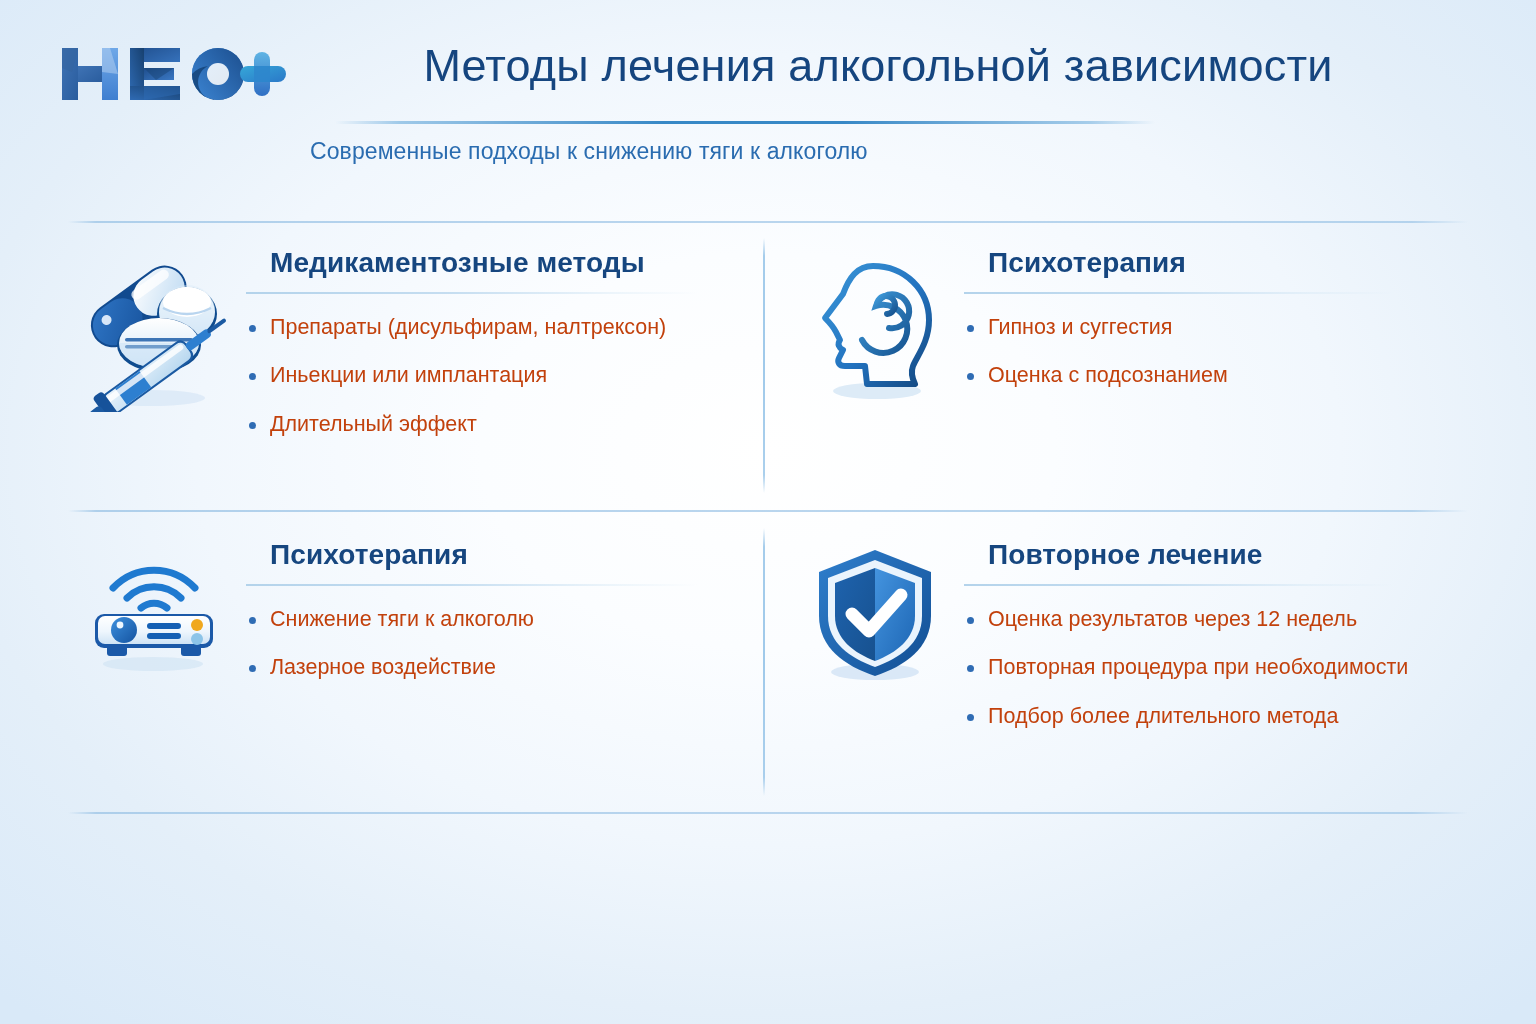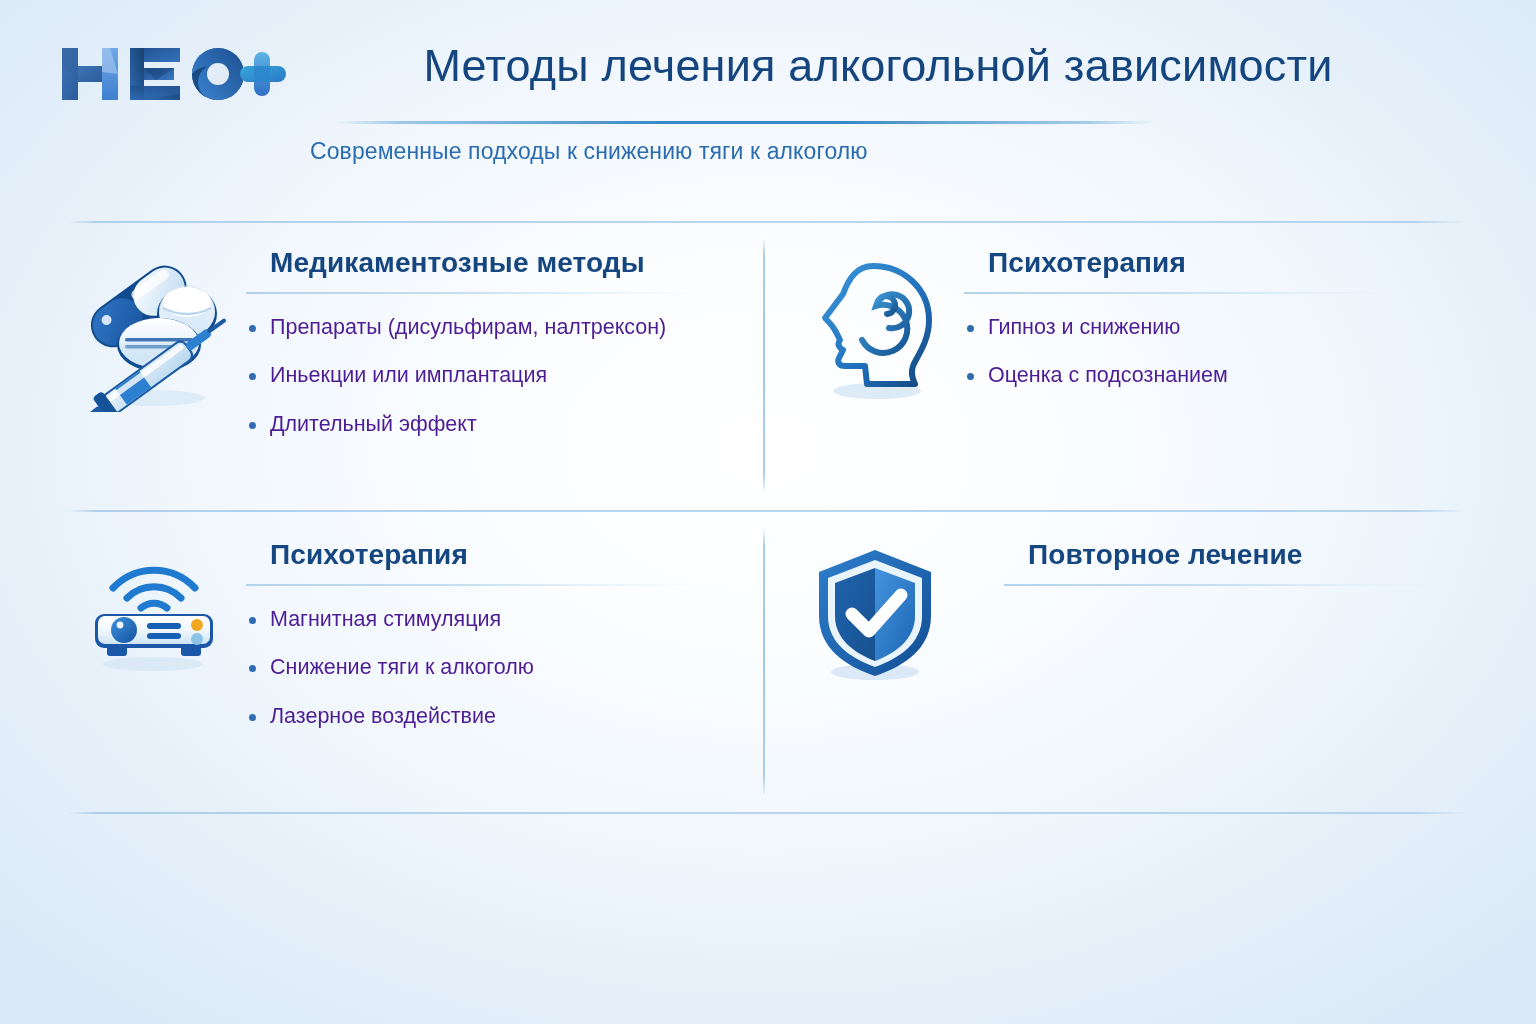--- a/index.html
+++ b/index.html
@@ -116,21 +116,21 @@
   .divider-v.row2 { top: 528px; height: 268px; }
 
   .cell {
     position: absolute;
     display: flex;
     align-items: flex-start;
   }
   .cell.c1 { left: 72px;  top: 248px; width: 672px; }
   .cell.c2 { left: 800px; top: 248px; width: 660px; }
   .cell.c3 { left: 72px;  top: 540px; width: 672px; }
-  .cell.c4 { left: 800px; top: 540px; width: 660px; gap: 40px; }
+  .cell.c4 { left: 800px; top: 540px; width: 660px; }
 
   .icon-wrap {
     flex: 0 0 auto;
     width: 160px;
     display: flex;
     justify-content: center;
     padding-top: 4px;
   }
   .c2 .icon-wrap, .c4 .icon-wrap { width: 150px; }
 
@@ -162,21 +162,21 @@
   }
   .c2 .heading-rule, .c4 .heading-rule { width: 430px; }
 
   ul.bullets { list-style: none; }
 
   ul.bullets li {
     position: relative;
     padding-left: 24px;
     font-size: 21.5px;
     line-height: 1.28;
-    color: #4c1d95;
+    color: #c2410c;
     margin-bottom: 21px;
     white-space: nowrap;
   }
   ul.bullets li:last-child { margin-bottom: 0; }
 
   ul.bullets li::before {
     content: "";
     position: absolute;
     left: 3px;
     top: 11px;
@@ -374,21 +374,21 @@
         <path d="M84 76
                  a17 17 0 1 0 -13 -22
                  a24 24 0 1 1 -14 34" fill="none" stroke="url(#spirG)" stroke-width="6" stroke-linecap="round"></path>
         <path d="M82 62 a9 9 0 1 0 -10 -9" fill="none" stroke="url(#spirG)" stroke-width="6" stroke-linecap="round"></path>
       </svg>
     </div>
     <div class="cell-body">
       <div class="cell-heading">Психотерапия</div>
       <div class="heading-rule"></div>
       <ul class="bullets">
-        <li>Гипноз и снижению</li>
+        <li>Гипноз и суггестия</li>
         <li>Оценка с подсознанием</li>
       </ul>
     </div>
   </div>
 
   <div class="cell c3">
     <div class="icon-wrap">
       <svg class="icon-svg" width="150" height="130" viewBox="0 0 150 130" aria-hidden="true">
         <defs>
           <linearGradient id="devG" x1="0" y1="0" x2="0" y2="1">
@@ -421,21 +421,20 @@
         <rect x="70" y="89" width="34" height="6" rx="3" fill="#1560b4"></rect>
 
         <circle cx="120" cy="81" r="6" fill="#f0a81e"></circle>
         <circle cx="120" cy="95" r="6" fill="#8cc4e8"></circle>
       </svg>
     </div>
     <div class="cell-body">
       <div class="cell-heading">Психотерапия</div>
       <div class="heading-rule"></div>
       <ul class="bullets">
-        <li>Магнитная стимуляция</li>
         <li>Снижение тяги к алкоголю</li>
         <li>Лазерное воздействие</li>
       </ul>
     </div>
   </div>
 
   <div class="cell c4">
     <div class="icon-wrap">
       <svg class="icon-svg" width="140" height="145" viewBox="0 0 140 145" aria-hidden="true">
         <defs>
@@ -461,16 +460,21 @@
                  C 45 114, 23 99, 23 72 L 23 34 Z" fill="#eaf4fd"></path>
         <path d="M70 24 L 110 39 L 110 72 C 110 95, 91 109, 70 117 Z" fill="url(#shInR)"></path>
         <path d="M70 24 L 30 39 L 30 72 C 30 95, 49 109, 70 117 Z" fill="url(#shInL)"></path>
 
         <path d="M47 70 L 64 87 L 96 51" fill="none" stroke="#ffffff" stroke-width="13" stroke-linecap="round" stroke-linejoin="round"></path>
       </svg>
     </div>
     <div class="cell-body">
       <div class="cell-heading">Повторное лечение</div>
       <div class="heading-rule"></div>
+      <ul class="bullets">
+        <li>Оценка результатов через 12 недель</li>
+        <li>Повторная процедура при необходимости</li>
+        <li>Подбор более длительного метода</li>
+      </ul>
     </div>
   </div>
 
 </div>
 
 </body></html>

